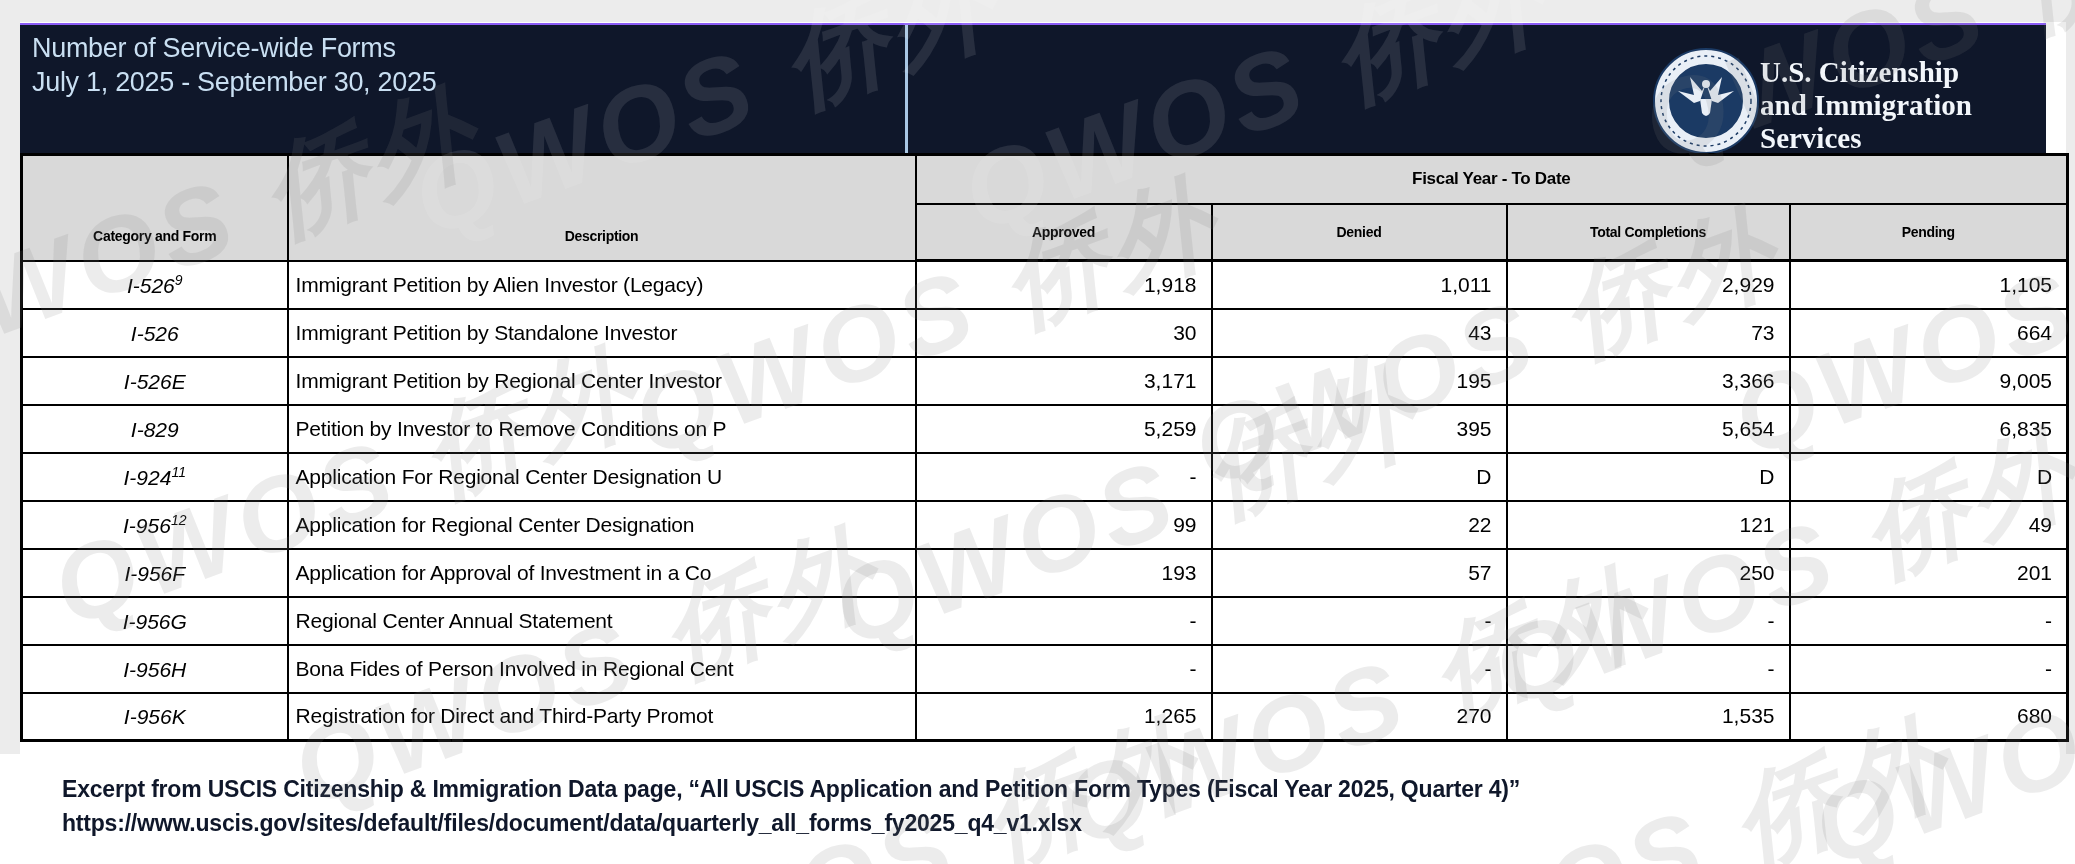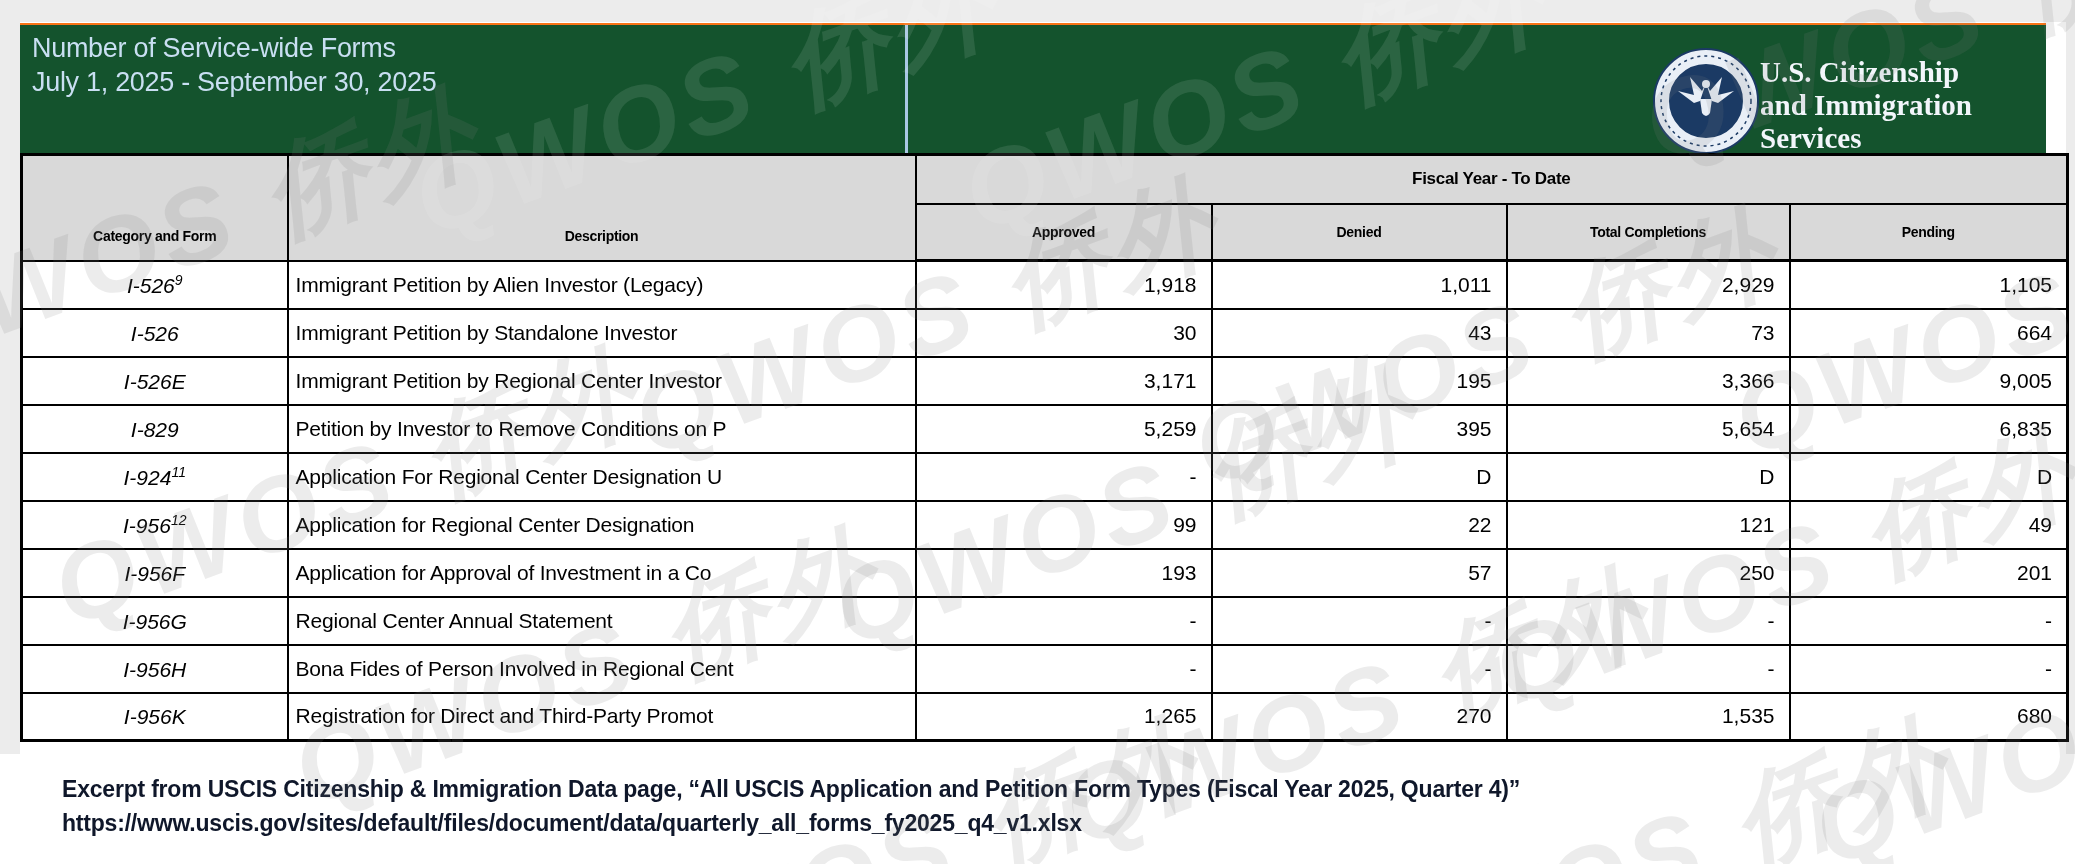--- a/index.html
+++ b/index.html
@@ -11,22 +11,22 @@
     overflow: hidden;
   }
   
   .frame-top  { position:absolute; left:0; top:0; width:2075px; height:22px; background:#ececec; }
   .frame-left { position:absolute; left:0; top:22px; width:20px; height:732px; background:#ececec; }
   .frame-right{ position:absolute; left:2066px; top:22px; width:9px; height:732px; background:#ececec; }
 
   
   .banner {
     position:absolute; left:20px; top:23px; width:2026px; height:130px;
-    background:#14532d; z-index:1;
-    border-top:2px solid #f97316;
+    background:#0f172a; z-index:1;
+    border-top:2px solid #8b5cf6;
   }
   .banner-titles { padding:6px 0 0 12px; }
   .banner-titles .t-line {
     color:#c9dff2; font-size:27px; line-height:34px; letter-spacing:-0.3px;
     white-space:nowrap;
   }
   .banner-divider {
     position:absolute; left:885px; top:0; width:3px; height:130px; background:#a9c7e4;
   }
   .logo {

